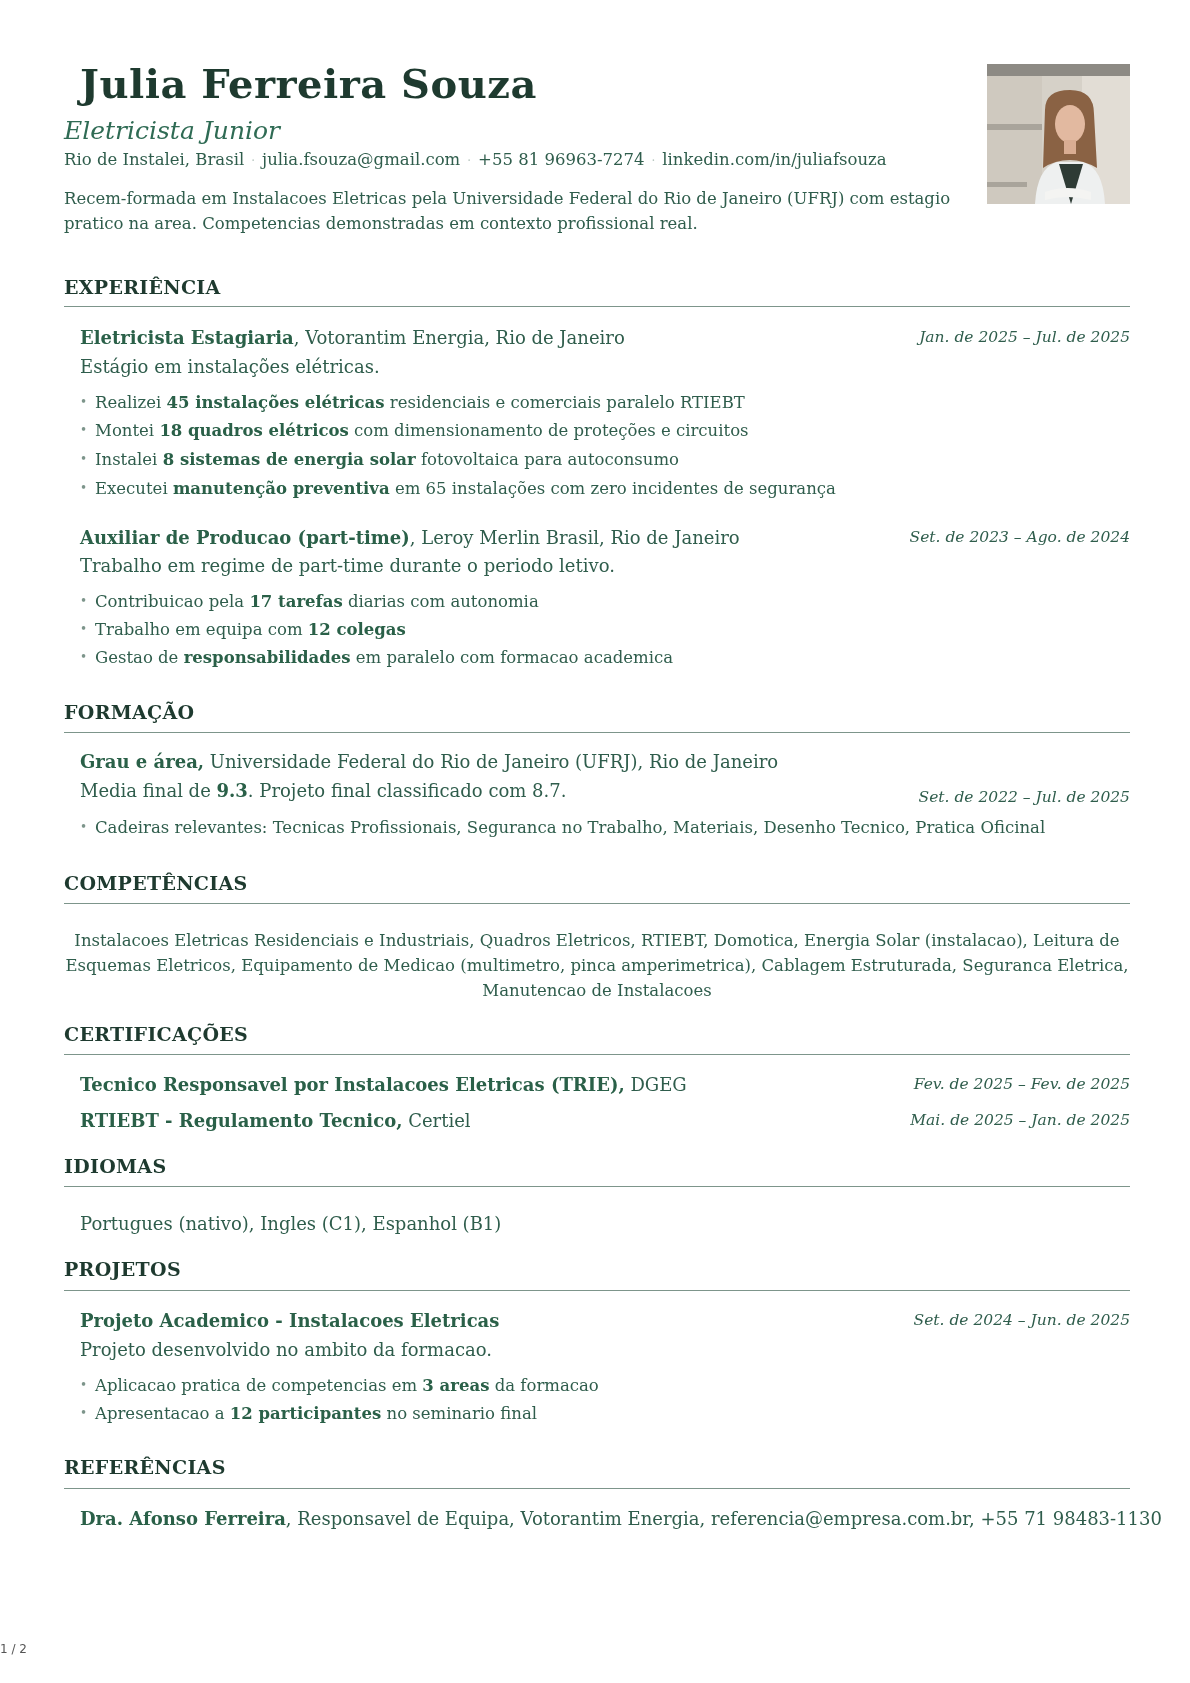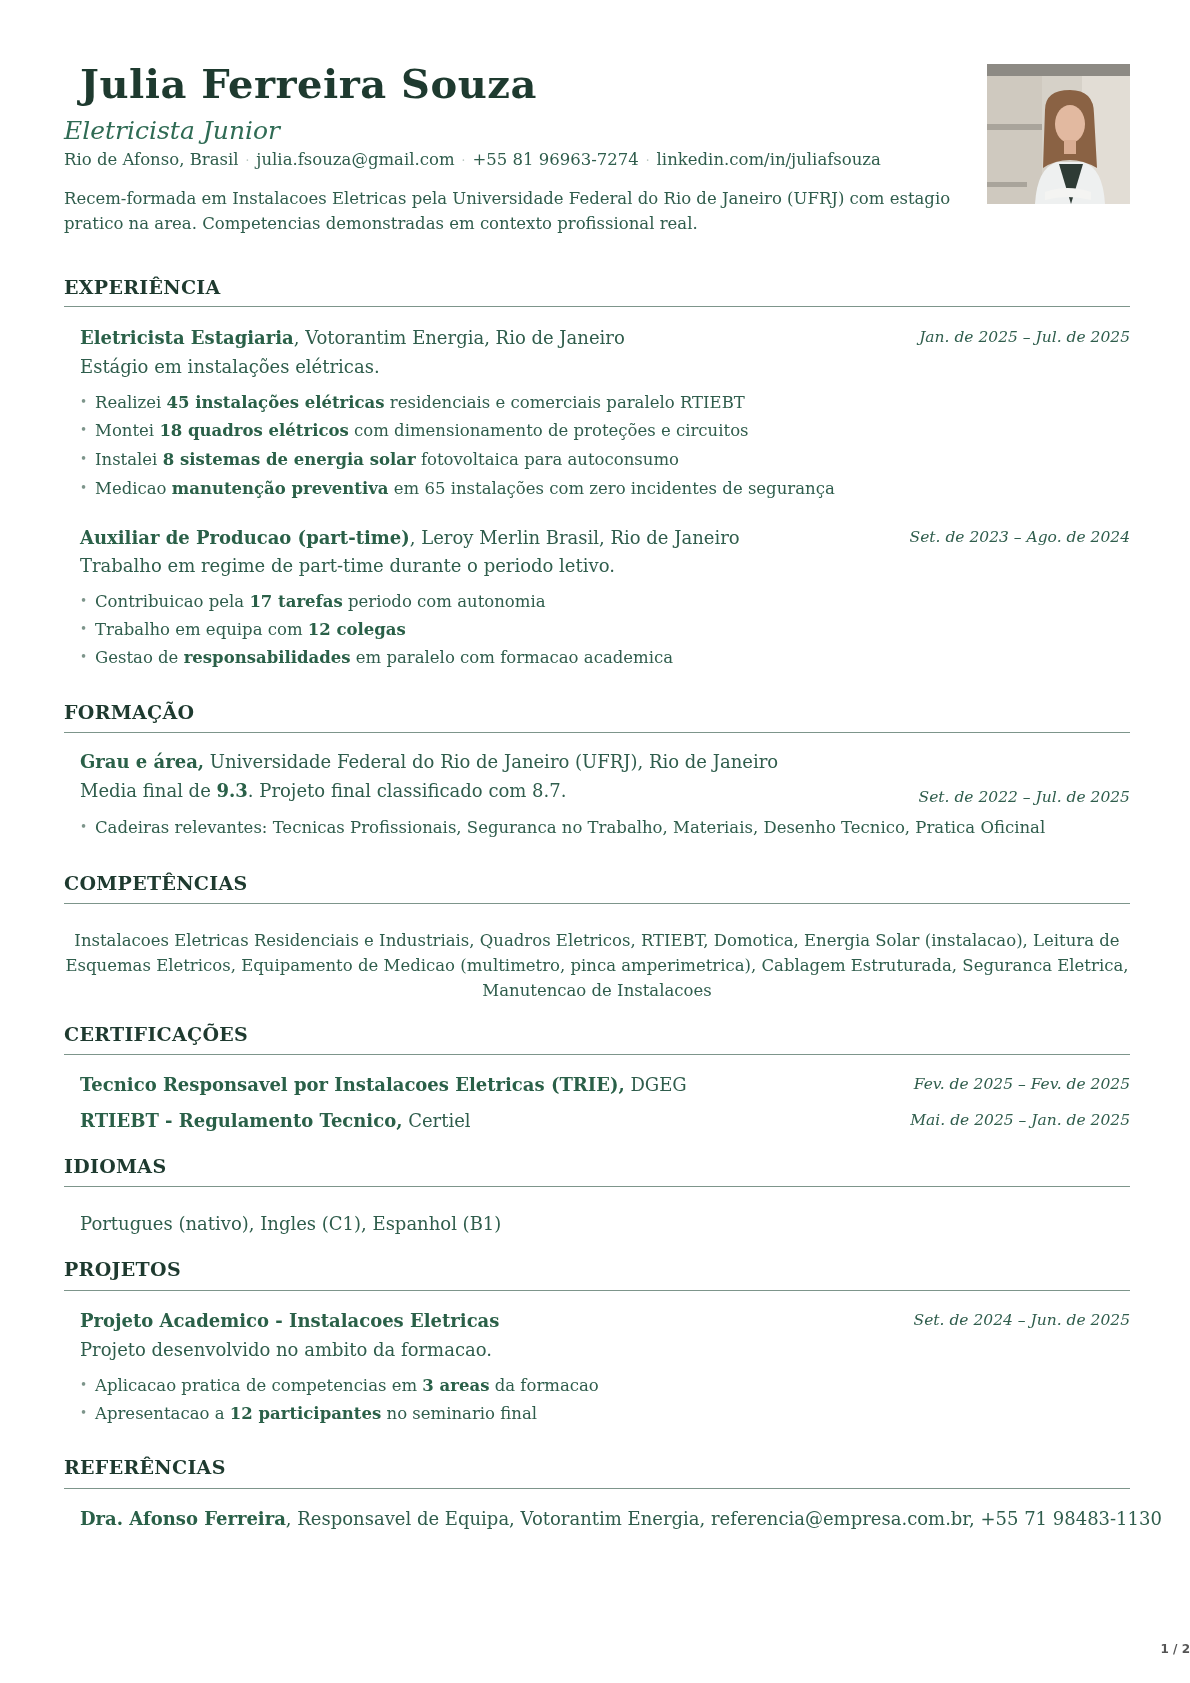--- a/index.html
+++ b/index.html
@@ -16,31 +16,31 @@
   .section-title { position: absolute; left: 0; font-size: 19px; font-weight: bold; color: #1e3a2f; letter-spacing: 0.3px; white-space: nowrap; }
   .rule { position: absolute; left: 0; width: 1066px; height: 1px; background: #7d958b; }
 
   .line { position: absolute; left: 16px; font-size: 18px; color: #2f5d4c; white-space: nowrap; }
   .line b { color: #2a6048; }
   .date { position: absolute; right: 0; font-size: 15.5px; font-style: italic; color: #2f5d4c; white-space: nowrap; text-align: right; }
   .bullet { position: absolute; left: 16px; font-size: 16.5px; color: #2f5d4c; white-space: nowrap; }
   .bullet .dot { display: inline-block; width: 15px; color: #7d958b; font-size: 12px; vertical-align: 2px; }
   .bullet b { color: #2a6048; }
   .para { position: absolute; left: 0; width: 1066px; font-size: 16.5px; line-height: 25px; color: #2f5d4c; text-align: center; }
-  .pagenum { position: absolute; left: 0; width: 1190px; top: 1642px; text-align: right; font-family: "DejaVu Sans", sans-serif; font-size: 12px; color: #555; font-weight: bold; }
+  .pagenum { position: absolute; left: 0; width: 1190px; top: 1642px; text-align: left; font-family: "DejaVu Sans", sans-serif; font-size: 12px; color: #555; }
 </style>
 </head>
 <body>
 
 <div class="page">
 
   <div class="name">Julia Ferreira Souza</div>
   <div class="subtitle">Eletricista Junior</div>
   <div class="contact">
-    <span>Rio de Afonso, Brasil</span><span class="sep">·</span><span>julia.fsouza@gmail.com</span><span class="sep">·</span><span>+55 81 96963-7274</span><span class="sep">·</span><span>linkedin.com/in/juliafsouza</span>
+    <span>Rio de Instalei, Brasil</span><span class="sep">·</span><span>julia.fsouza@gmail.com</span><span class="sep">·</span><span>+55 81 96963-7274</span><span class="sep">·</span><span>linkedin.com/in/juliafsouza</span>
   </div>
   <div class="summary">Recem-formada em Instalacoes Eletricas pela Universidade Federal do Rio de Janeiro (UFRJ) com estagio pratico na area. Competencias demonstradas em contexto profissional real.</div>
 
   <div class="photo" aria-label="Foto de perfil">
     <svg width="143" height="140" viewBox="0 0 143 140" xmlns="http://www.w3.org/2000/svg">
       <rect x="0" y="0" width="143" height="140" fill="#d6d1c8"></rect>
       <rect x="0" y="0" width="143" height="12" fill="#8d8a84"></rect>
       <rect x="0" y="12" width="55" height="128" fill="#cfc9bf"></rect>
       <rect x="0" y="60" width="55" height="6" fill="#a9a49b"></rect>
       <rect x="0" y="118" width="40" height="5" fill="#a9a49b"></rect>
@@ -57,27 +57,27 @@
   <div class="section-title" style="top:276px">EXPERIÊNCIA</div>
   <div class="rule" style="top:306px"></div>
 
   <div class="line" style="top:327px"><b>Eletricista Estagiaria</b><span>, Votorantim Energia, Rio de Janeiro</span></div>
   <div class="date" style="top:328px">Jan. de 2025 – Jul. de 2025</div>
   <div class="line" style="top:356px">Estágio em instalações elétricas.</div>
 
   <div class="bullet" style="top:393px"><span class="dot">•</span><span>Realizei </span><b>45 instalações elétricas</b><span> residenciais e comerciais paralelo RTIEBT</span></div>
   <div class="bullet" style="top:421px"><span class="dot">•</span><span>Montei </span><b>18 quadros elétricos</b><span> com dimensionamento de proteções e circuitos</span></div>
   <div class="bullet" style="top:450px"><span class="dot">•</span><span>Instalei </span><b>8 sistemas de energia solar</b><span> fotovoltaica para autoconsumo</span></div>
-  <div class="bullet" style="top:479px"><span class="dot">•</span><span>Medicao </span><b>manutenção preventiva</b><span> em 65 instalações com zero incidentes de segurança</span></div>
+  <div class="bullet" style="top:479px"><span class="dot">•</span><span>Executei </span><b>manutenção preventiva</b><span> em 65 instalações com zero incidentes de segurança</span></div>
 
   <div class="line" style="top:527px"><b>Auxiliar de Producao (part-time)</b><span>, Leroy Merlin Brasil, Rio de Janeiro</span></div>
   <div class="date" style="top:528px">Set. de 2023 – Ago. de 2024</div>
   <div class="line" style="top:555px">Trabalho em regime de part-time durante o periodo letivo.</div>
 
-  <div class="bullet" style="top:592px"><span class="dot">•</span><span>Contribuicao pela </span><b>17 tarefas</b><span> periodo com autonomia</span></div>
+  <div class="bullet" style="top:592px"><span class="dot">•</span><span>Contribuicao pela </span><b>17 tarefas</b><span> diarias com autonomia</span></div>
   <div class="bullet" style="top:620px"><span class="dot">•</span><span>Trabalho em equipa com </span><b>12 colegas</b><span></span></div>
   <div class="bullet" style="top:648px"><span class="dot">•</span><span>Gestao de </span><b>responsabilidades</b><span> em paralelo com formacao academica</span></div>
 
   <div class="section-title" style="top:701px">FORMAÇÃO</div>
   <div class="rule" style="top:732px"></div>
 
   <div class="line" style="top:751px"><b>Grau e área,</b><span> Universidade Federal do Rio de Janeiro (UFRJ), Rio de Janeiro</span></div>
   <div class="date" style="top:788px">Set. de 2022 – Jul. de 2025</div>
   <div class="line" style="top:780px"><span>Media final de </span><b>9.3</b><span>. Projeto final classificado com 8.7.</span></div>
   <div class="bullet" style="top:818px"><span class="dot">•</span><span>Cadeiras relevantes: Tecnicas Profissionais, Seguranca no Trabalho, Materiais, Desenho Tecnico, Pratica Oficinal</span></div>

